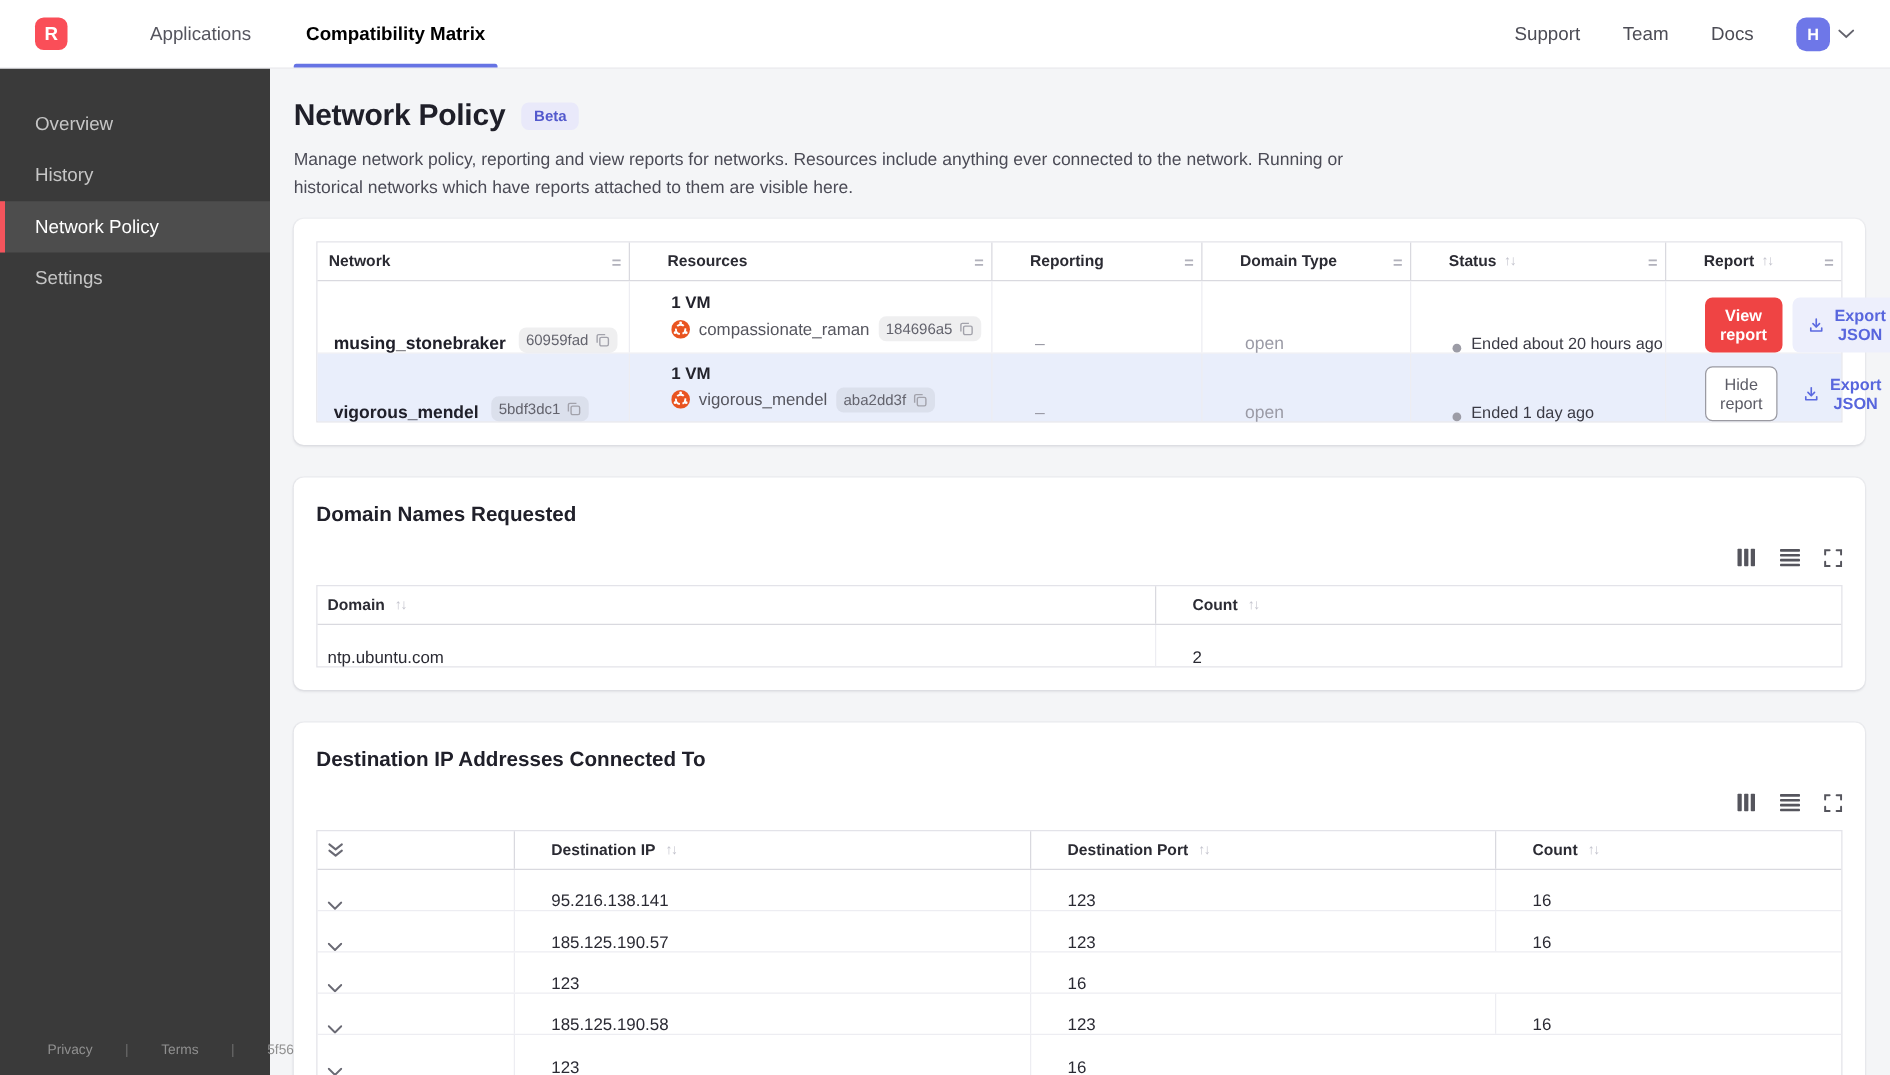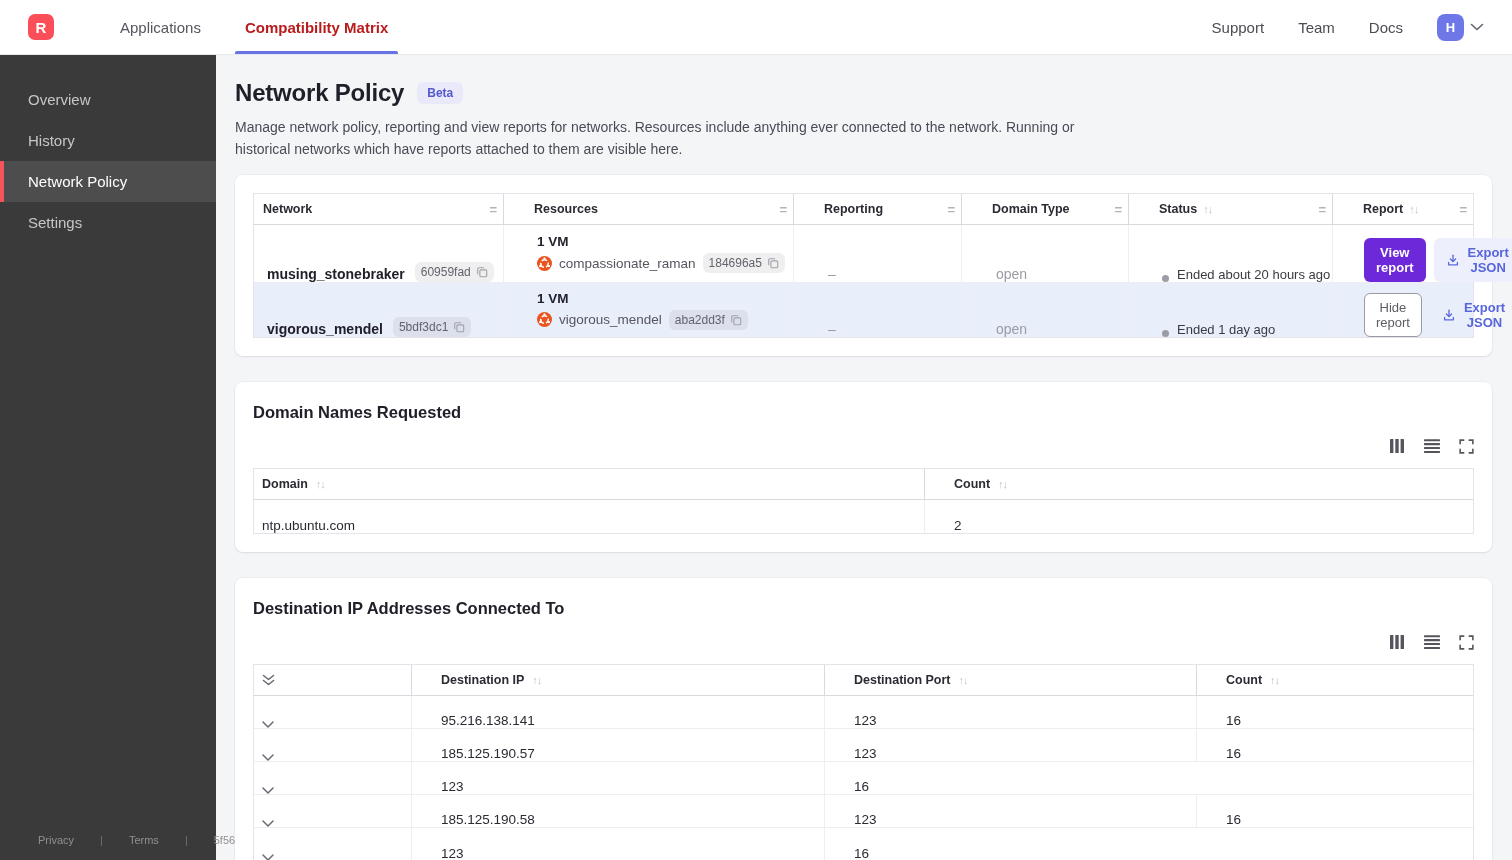--- a/index.html
+++ b/index.html
@@ -7,21 +7,21 @@
     font-family:"Liberation Sans","DejaVu Sans",sans-serif; color:#26262e; }
 
   
   .topnav { height:55px; background:#fff; border-bottom:1px solid #e7e7ec;
     display:flex; align-items:stretch; justify-content:space-between; padding:0 28px; }
   .nav-left { display:flex; align-items:stretch; gap:36px; }
   .logo { width:26px; height:26px; background:#fa4e58; border-radius:7px; color:#fff;
     font-weight:bold; font-size:15px; display:flex; align-items:center; justify-content:center; align-self:center; cursor:pointer; }
   .nav-tabs { display:flex; align-items:stretch; gap:36px; margin-left:26px; }
   .nav-tab { display:flex; align-items:center; font-size:15px; color:#55555e; cursor:pointer; position:relative; padding:0 4px; }
-  .nav-tab.active { color:#b91c1c; font-weight:bold;text-align:right; }
+  .nav-tab.active { color:#000000; font-weight:bold;text-align:right; }
   .nav-tab.active::after { content:""; position:absolute; left:-6px; right:-6px; bottom:0; height:3px; background:#6673e4; border-radius:2px 2px 0 0; }
   .nav-right { display:flex; align-items:center; gap:34px; }
   .nav-link { font-size:15px; color:#4c4c55; cursor:pointer; }
   .user-menu { display:flex; align-items:center; gap:6px; cursor:pointer; }
   .avatar { width:27px; height:27px; border-radius:8px; background:#6e77e8; color:#fff;
     font-size:13px; font-weight:bold; display:flex; align-items:center; justify-content:center; }
 
   
   .shell { display:flex; height:805px; }
   .sidebar { width:216px; background:#3a3a3a; display:flex; flex-direction:column; flex-shrink:0; }
@@ -82,21 +82,21 @@
   .res-summary { font-size:13.5px; font-weight:bold; color:#23232c; }
   .res-line { display:flex; align-items:center; gap:7px; }
   .res-name { font-size:13.5px; color:#55555e; }
   .cell-dim { padding-left:13px; font-size:14px; color:#9b9ba6; }
   .cell-status { padding-left:12px; gap:8px; }
   .status-dot { width:7px; height:7px; border-radius:50%; background:#9c9ca6; flex-shrink:0; }
   .status-text { font-size:13px; color:#3a3a44; }
   .cell-report { padding-left:10px; gap:8px; }
   .btn { border-radius:6px; font-size:13px; font-weight:bold; padding:7px 12px; cursor:pointer;
     display:inline-flex; align-items:center; gap:8px; border:none; font-family:inherit; }
-  .btn-primary { background:#6d28d9; color:#fff; }
+  .btn-primary { background:#ef4444; color:#fff; }
   .btn-outline { background:#fff; color:#5c5c66; border:1px solid #9a9aa2; font-weight:normal; padding:6px 11px; }
   .btn-export { background:#edeffc; color:#5866dd; }
   .btn-export.ghost { background:transparent; }
 
   
   .dgrid { grid-template-columns:671px minmax(0,1fr); }
   .dgrid .th { padding-left:8px; justify-content:flex-start; gap:8px; border-right:1px solid #d9d9df; }
   .dgrid .th:last-child { border-right:none; }
   .drow { height:33px; }
   .drow .td { padding-left:8px; font-size:13.5px; color:#2a2a33; }

